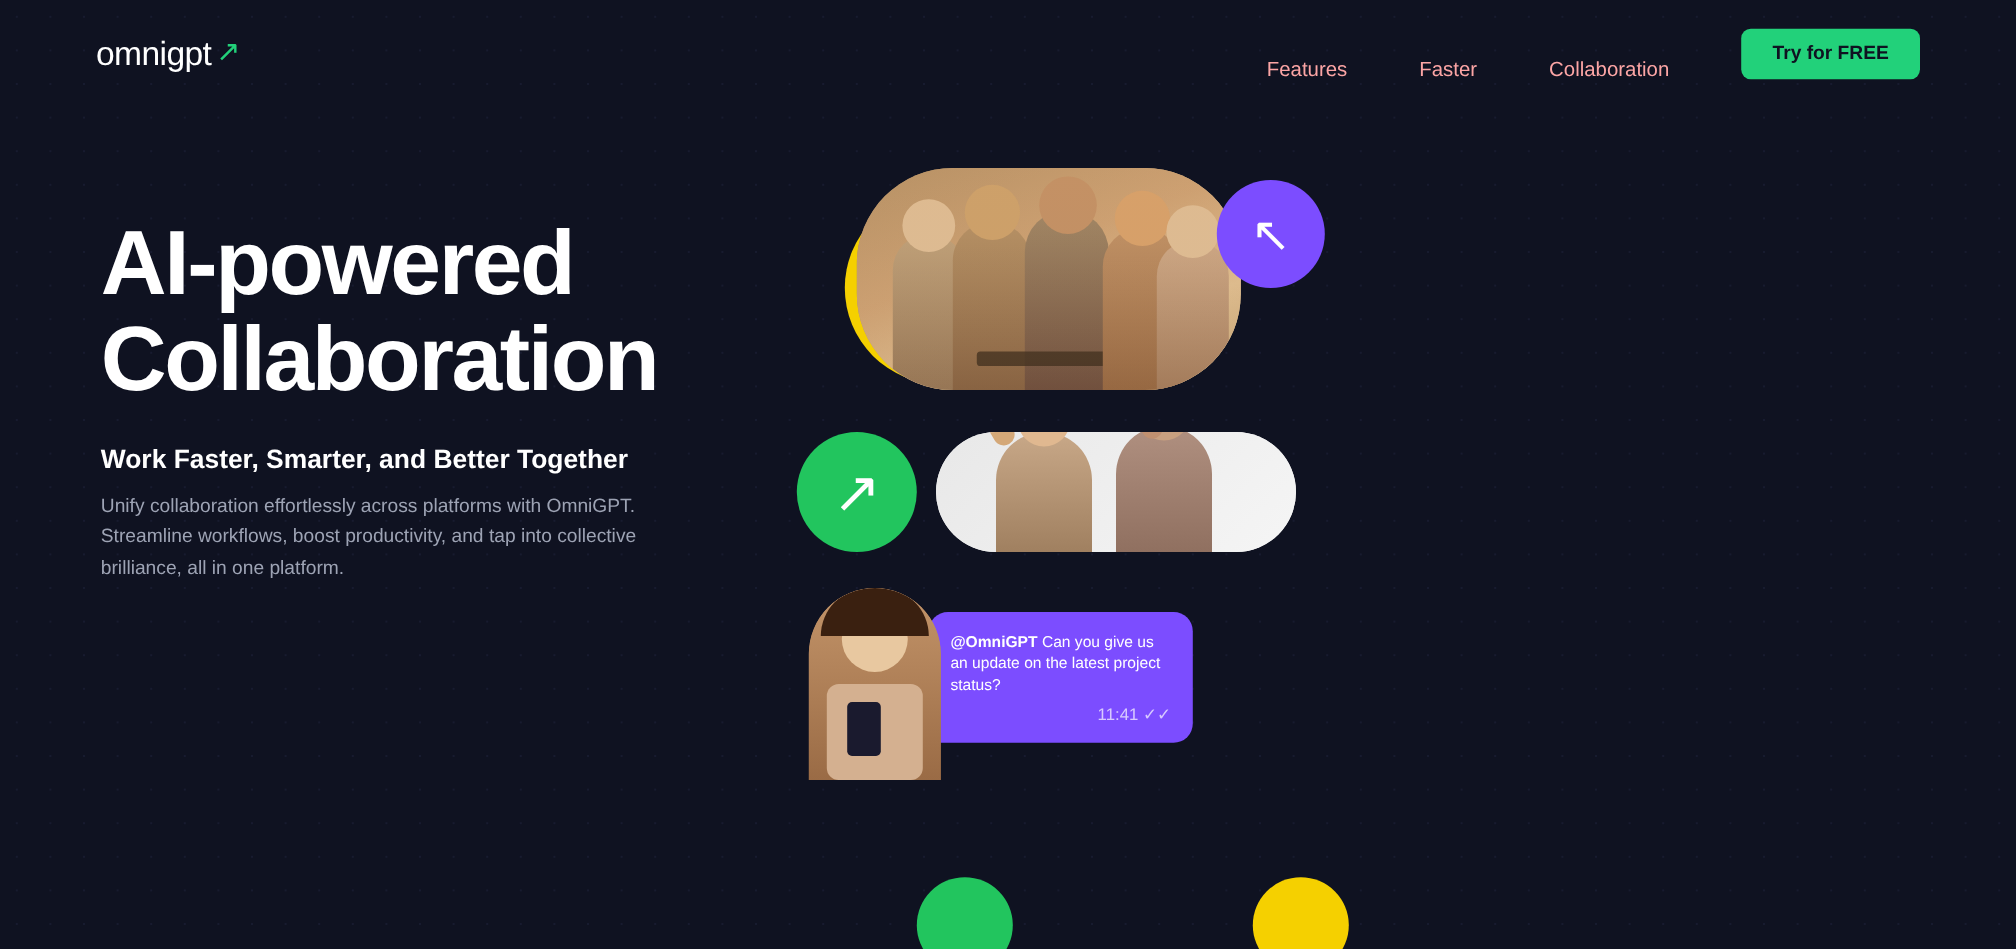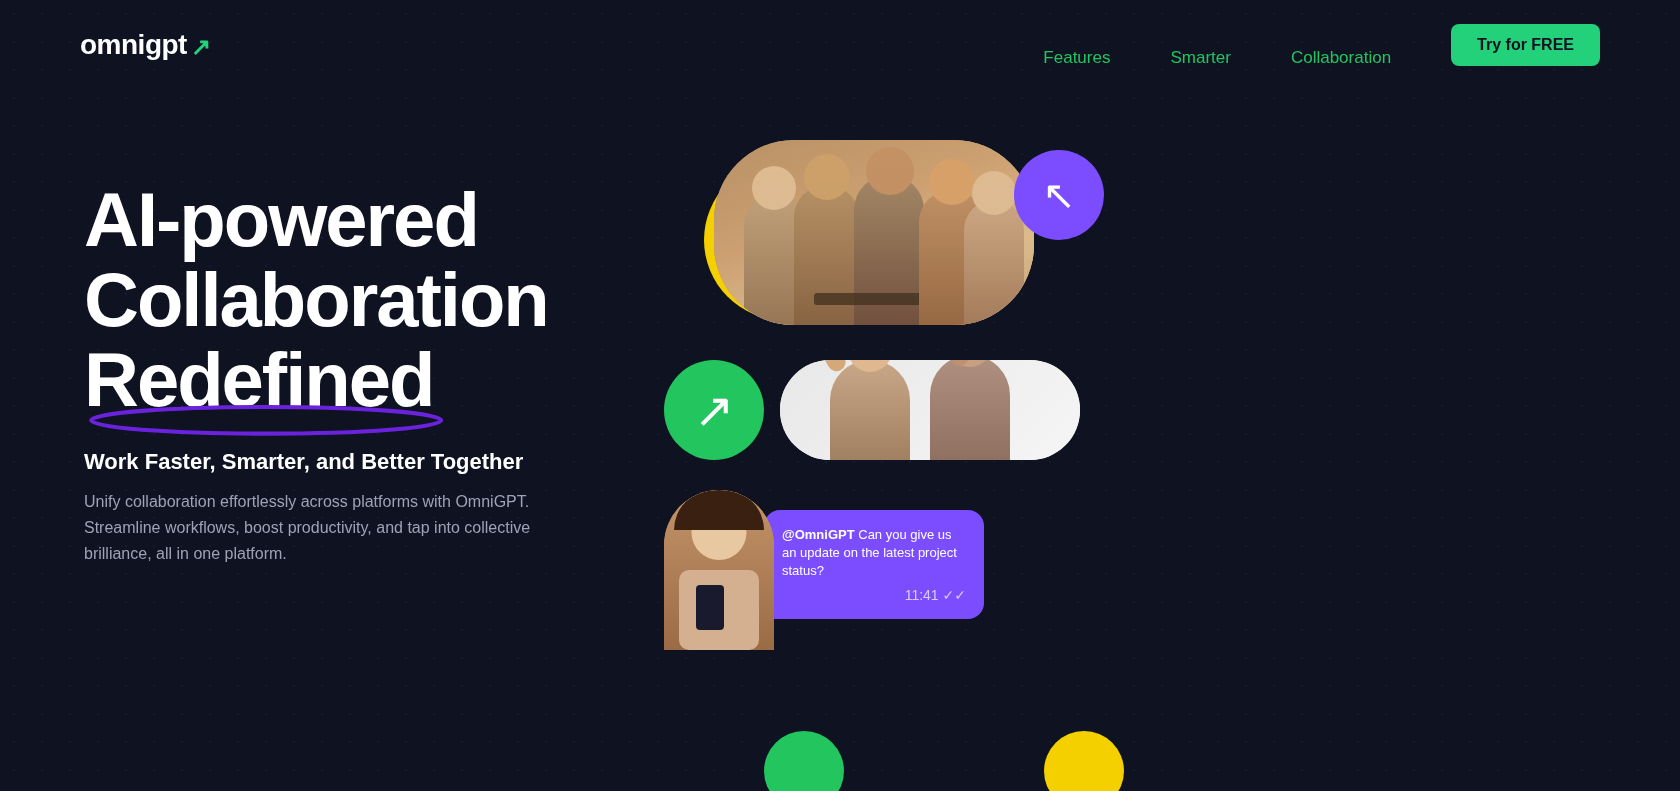--- a/index.html
+++ b/index.html
@@ -19,42 +19,42 @@
       align-items: center;
       justify-content: space-between;
       padding: 0 80px;
       height: 90px;
       position: relative;
       z-index: 10;
     }
 
     .logo {
       display: flex;
-      align-items: flex-end;
+      align-items: flex-start;
       gap: 4px;
       font-size: 28px;
-      font-weight: 700;
+      font-weight: 400;
       color: #ffffff;
       letter-spacing: -0.5px;
     }
 
     .logo-arrow {
       color: #22d17a;
       font-size: 24px;
     }
 
     .nav-links {
       display: flex;
       align-items: center;
       gap: 60px;
     }
 
     .nav-link {
       font-size: 17px;
-      color: #22c55e;
+      color: #fca5a5;
       cursor: pointer;
       text-decoration: none;
       margin-top: 26px;
     }
 
     .try-btn {
       background: #22d17a;
       color: #0f1221;
       border: none;
       border-radius: 8px;
@@ -230,21 +230,21 @@
       display: flex;
       align-items: flex-end;
       justify-content: center;
       overflow: hidden;
     }
 
     
     .card-chat {
       position: absolute;
       top: 370px;
-      left: 20px;
+      left: 30px;
       display: flex;
       align-items: flex-start;
       gap: 0;
     }
 
     .chat-person {
       width: 110px;
       height: 160px;
       border-radius: 55px 55px 0 0;
       overflow: hidden;
@@ -329,38 +329,31 @@
 
 <div class="content-wrapper">
 
   <nav>
     <div class="logo">
       <span>omnigpt</span>
         <span class="logo-arrow">↗</span>
     </div>
     <div class="nav-links">
       <a class="nav-link">Features</a>
-      <a class="nav-link">Smarter</a>
+      <a class="nav-link">Faster</a>
       <a class="nav-link">Collaboration</a>
       <button class="try-btn">Try for FREE</button>
     </div>
   </nav>
 
   <div class="hero">
     <div class="hero-text">
       <div class="hero-headline">
         <div>AI-powered</div>
         <div>Collaboration</div>
-        <div class="headline-redefined">
-          <span>Redefined</span>
-          
-          <svg class="underline-oval" viewBox="0 0 440 48" fill="none" xmlns="http://www.w3.org/2000/svg">
-            <ellipse cx="220" cy="28" rx="210" ry="16" stroke="#6a22dd" stroke-width="5" fill="none" stroke-linecap="round"></ellipse>
-          </svg>
-        </div>
       </div>
       <div class="hero-subheading">Work Faster, Smarter, and Better Together</div>
       <div class="hero-body">Unify collaboration effortlessly across platforms with OmniGPT. Streamline workflows, boost productivity, and tap into collective brilliance, all in one platform.</div>
     </div>
 
     <div class="hero-visuals">
 
       <div class="card-team">
         <div class="yellow-blob"></div>
         <div class="team-photo">

